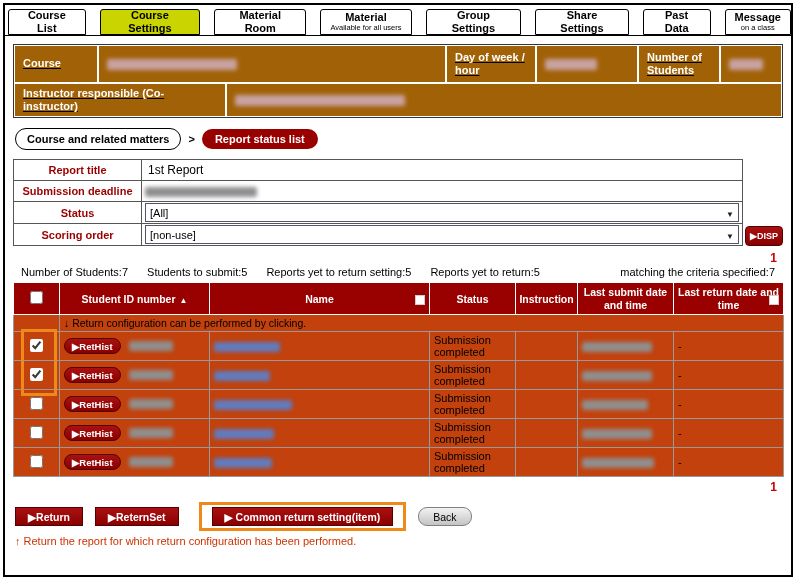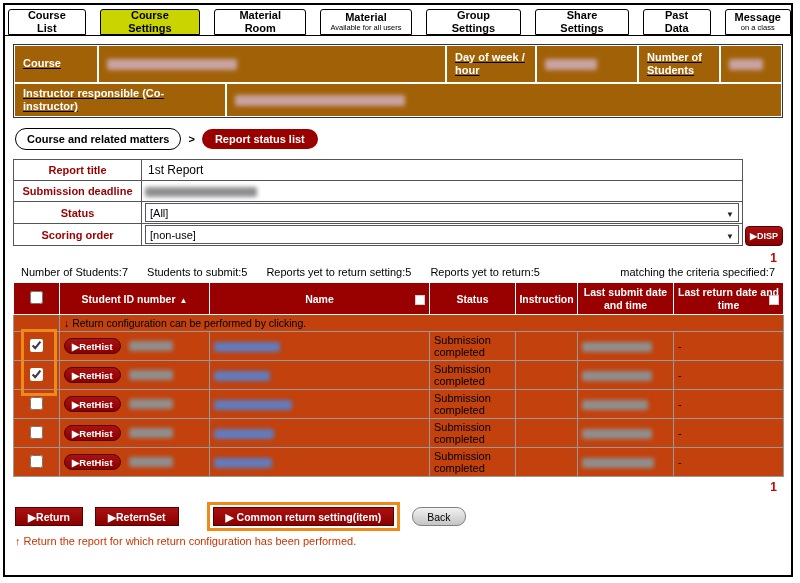--- a/index.html
+++ b/index.html
@@ -59,21 +59,21 @@
   input[type=checkbox]{width:13px;height:13px;accent-color:#fff;margin:0;}
   .btn-rethist{font-size:9.5px;padding:1px 7px;height:16px;border-radius:8px;margin-right:8px;vertical-align:middle;}
   .sorticon{margin-left:4px;font-size:8px;cursor:pointer;}
   .hdr-box{position:absolute;right:4px;top:50%;margin-top:-4px;width:8px;height:8px;background:#fff;border:1px solid #ccc;cursor:pointer;}
   .hl-checkbox{position:absolute;left:8px;top:47px;width:30px;height:61px;border:3px solid #ef8a1a;pointer-events:none;}
 
   
   .footer{display:flex;align-items:center;margin:8px 0 0 10px;}
   .footer .btn-red{font-size:10.5px;height:19px;padding:0 12px;}
   .btn-gray{background:linear-gradient(#f2f2f2,#c4c4c4);color:#000;border:1px solid #808080;border-radius:9px;font-size:10.5px;height:19px;padding:0 14px;font-family:inherit;cursor:pointer;}
-  .hl-btn{display:inline-block;border:3px solid #ef8a1a;padding:2px 3px;margin-left:28px;line-height:0;}
+  .hl-btn{display:inline-block;border:3px solid #ef8a1a;padding:2px 10px;margin-left:20px;line-height:0;}
   .footnote{color:#cc3300;font-size:11px;margin:4px 0 0 10px;}
 </style>
 </head>
 <body>
 
 <div class="frame">
 
   <div class="tabs">
     <div class="tab">
         <span>Course List</span>

